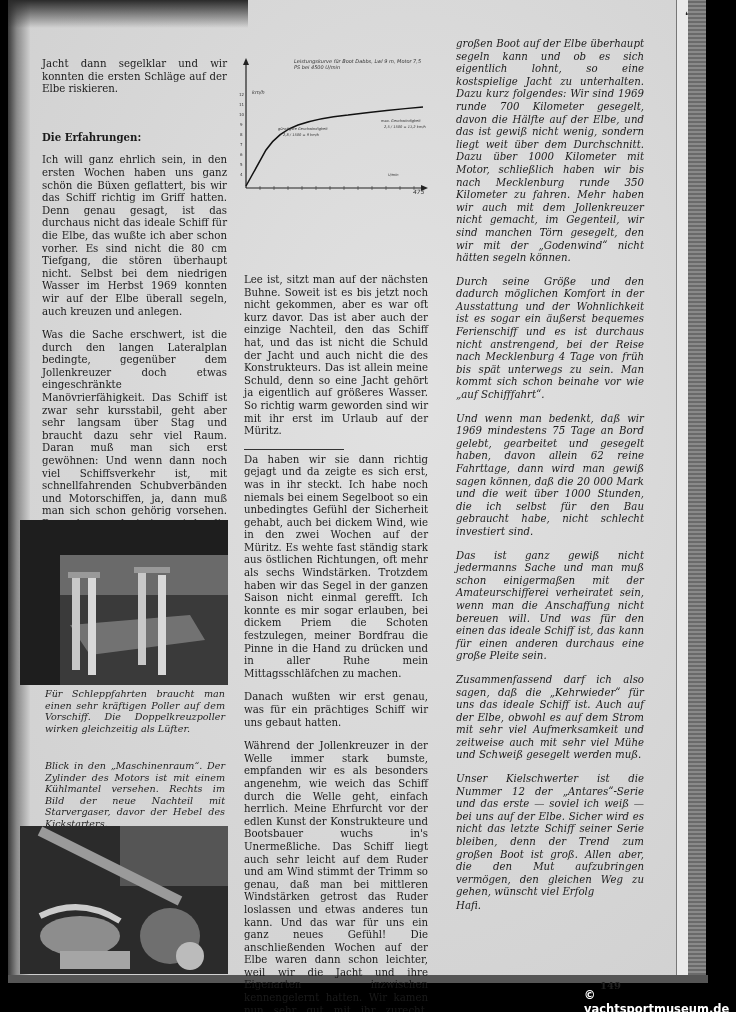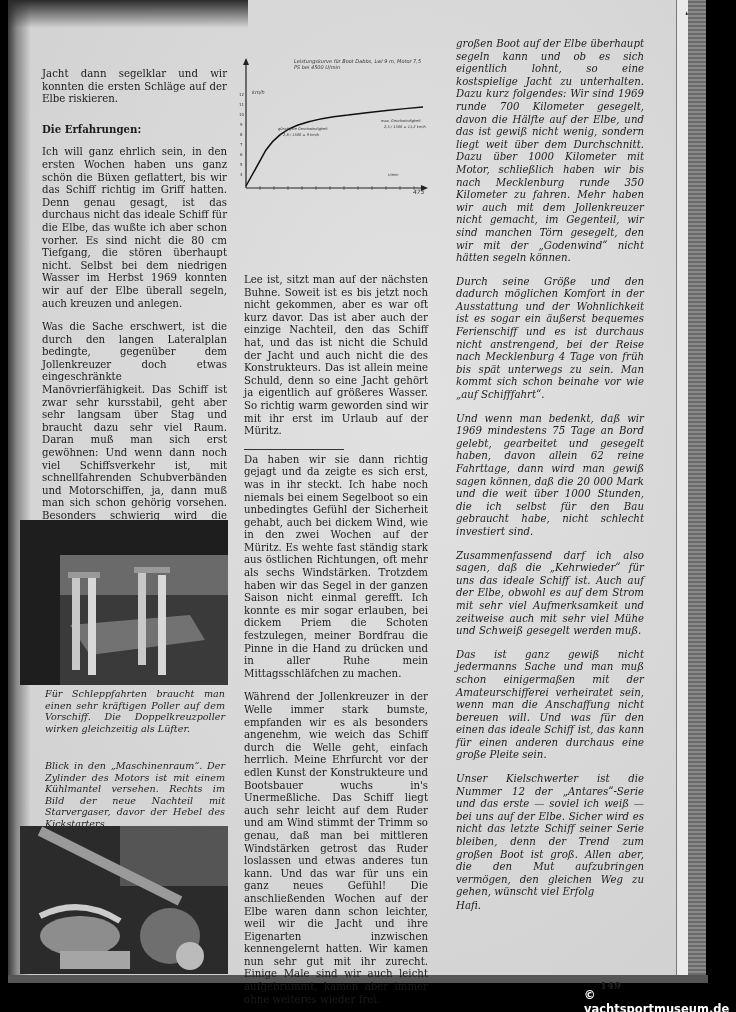--- a/index.html
+++ b/index.html
@@ -9,21 +9,21 @@
   .gutter-shadow { position:absolute; left:0; top:0; width:22px; height:975px;
           background:linear-gradient(to right,#3a3a3a 0%,#8a8a8a 40%,#cfcfcf 100%); }
   .top-shadow { position:absolute; left:0; top:0; width:240px; height:28px;
           background:linear-gradient(to bottom,#2a2a2a 0%, rgba(200,200,200,0) 100%); }
   .right-edge { position:absolute; left:676px; top:0; width:12px; height:975px; background:#eaeaea; border-left:1px solid #777; }
   .right-edge2 { position:absolute; left:688px; top:0; width:18px; height:975px; background:#7a7a7a;
           background-image: repeating-linear-gradient(0deg,#6a6a6a 0 2px,#8a8a8a 2px 4px); }
   .bottom-edge { position:absolute; left:8px; top:975px; width:700px; height:8px; background:#555; }
   .col { position:absolute; font-size:10.2px; line-height:12.6px; color:#1b1b1b; text-align:justify; }
   .col p { margin:0 0 11px 0; }
-  .col1 { left:42px; top:68px; width:185px; }
+  .col1 { left:42px; top:58px; width:185px; }
   .col2 { left:244px; top:274px; width:184px; }
   .col3 { left:456px; top:38px; width:188px;font-style:italic; }
   .heading { font-weight:bold; margin:0 0 11px 0; }
   .caption { position:absolute; left:45px; width:180px; font-style:italic; font-size:9.6px; line-height:11.6px; color:#1e1e1e; text-align:justify; }
   .rule { height:1px; background:#333; width:100px; margin:0 0 4px 0; }
   .photo1 { position:absolute; left:20px; top:520px; width:208px; height:165px; background:#1a1a1a; overflow:hidden; }
   .photo2 { position:absolute; left:20px; top:826px; width:208px; height:148px; background:#2a2a2a; overflow:hidden; }
   .chart { position:absolute; left:238px; top:50px; width:196px; height:150px; }
   .chart-title { position:absolute; left:56px; top:8px; font-family:"DejaVu Sans", sans-serif; font-style:italic; font-size:5px; line-height:6px; color:#333; width:130px; }
   .page-number { position:absolute; left:600px; top:980px; font-size:10px; color:#222; font-weight:bold; }
@@ -37,21 +37,21 @@
   <div class="gutter-shadow"></div>
   <div class="top-shadow"></div>
 </div>
 <div class="right-edge"></div>
 <div class="right-edge2"></div>
 <div class="bottom-edge"></div>
 <div class="corner-mark">❛</div>
 
 <div class="col col1">
   <p>Jacht dann segelklar und wir konnten die ersten Schläge auf der Elbe riskieren.</p>
-  <p style="margin-top:17px" class="heading">Die Erfahrungen:</p>
+  <p style="margin-top:35px" class="heading">Die Erfahrungen:</p>
   <p>Ich will ganz ehrlich sein, in den ersten Wochen haben uns ganz schön die Büxen geflattert, bis wir das Schiff richtig im Griff hatten. Denn genau gesagt, ist das durchaus nicht das ideale Schiff für die Elbe, das wußte ich aber schon vorher. Es sind nicht die 80 cm Tiefgang, die stören überhaupt nicht. Selbst bei dem niedrigen Wasser im Herbst 1969 konnten wir auf der Elbe überall segeln, auch kreuzen und anlegen.</p>
   <p>Was die Sache erschwert, ist die durch den langen Lateralplan bedingte, gegenüber dem Jollenkreuzer doch etwas eingeschränkte Manövrierfähigkeit. Das Schiff ist zwar sehr kursstabil, geht aber sehr langsam über Stag und braucht dazu sehr viel Raum. Daran muß man sich erst gewöhnen: Und wenn dann noch viel Schiffsverkehr ist, mit schnellfahrenden Schubverbänden und Motorschiffen, ja, dann muß man sich schon gehörig vorsehen. Besonders schwierig wird die Sache beim talwärtskreuzen, wenn der Wind über 5 Stärken hinaus weht. Das Schiff wendet dann sehr schwer, weil die Schläge zu kurz sind und der Kahn nicht richtig in's Laufen kommt. Man muß bei jeder Wende einkalkulieren, daß man das Schiff mal nicht durch den Wind bekommt und halsen muß. Wenn dann nicht genug Raum in</p>
 </div>
 
 <div class="photo1">
   <svg width="208" height="165" viewBox="0 0 208 165">
     <rect width="208" height="165" fill="#1e1e1e"></rect>
     <rect x="40" y="35" width="168" height="40" fill="#6a6a6a"></rect>
     <rect x="40" y="75" width="168" height="90" fill="#3a3a3a"></rect>
     <polygon points="50,105 170,95 185,120 70,135" fill="#8a8a8a" opacity="0.7"></polygon>
@@ -120,28 +120,29 @@
     <text x="143" y="72" font-size="3.6" font-style="italic" fill="#333" font-family="DejaVu Sans, sans-serif">max. Geschwindigkeit</text>
     <text x="146" y="78" font-size="3.6" font-style="italic" fill="#333" font-family="DejaVu Sans, sans-serif">2,5 / 1500 = 11,2 km/h</text>
     <text x="150" y="126" font-size="3.6" font-style="italic" fill="#333" font-family="DejaVu Sans, sans-serif">U/min</text>
   </svg>
 </div>
 
 <div class="col col2">
   <p>Lee ist, sitzt man auf der nächsten Buhne. Soweit ist es bis jetzt noch nicht gekommen, aber es war oft kurz davor. Das ist aber auch der einzige Nachteil, den das Schiff hat, und das ist nicht die Schuld der Jacht und auch nicht die des Konstrukteurs. Das ist allein meine Schuld, denn so eine Jacht gehört ja eigentlich auf größeres Wasser. So richtig warm geworden sind wir mit ihr erst im Urlaub auf der Müritz.</p>
   <div class="rule"></div>
   <p>Da haben wir sie dann richtig gejagt und da zeigte es sich erst, was in ihr steckt. Ich habe noch niemals bei einem Segelboot so ein unbedingtes Gefühl der Sicherheit gehabt, auch bei dickem Wind, wie in den zwei Wochen auf der Müritz. Es wehte fast ständig stark aus östlichen Richtungen, oft mehr als sechs Windstärken. Trotzdem haben wir das Segel in der ganzen Saison nicht einmal gerefft. Ich konnte es mir sogar erlauben, bei dickem Priem die Schoten festzulegen, meiner Bordfrau die Pinne in die Hand zu drücken und in aller Ruhe mein Mittagsschläfchen zu machen.</p>
+  <p>Danach wußten wir erst genau, was für ein prächtiges Schiff wir uns gebaut hatten.</p>
   <p>Während der Jollenkreuzer in der Welle immer stark bumste, empfanden wir es als besonders angenehm, wie weich das Schiff durch die Welle geht, einfach herrlich. Meine Ehrfurcht vor der edlen Kunst der Konstrukteure und Bootsbauer wuchs in's Unermeßliche. Das Schiff liegt auch sehr leicht auf dem Ruder und am Wind stimmt der Trimm so genau, daß man bei mittleren Windstärken getrost das Ruder loslassen und etwas anderes tun kann. Und das war für uns ein ganz neues Gefühl! Die anschließenden Wochen auf der Elbe waren dann schon leichter, weil wir die Jacht und ihre Eigenarten inzwischen kennengelernt hatten. Wir kamen nun sehr gut mit ihr zurecht. Einige Male sind wir auch leicht aufgebrummt, kamen aber immer ohne weiteres wieder frei.</p>
 
 </div>
 
 <div class="col col3">
   <p>großen Boot auf der Elbe überhaupt segeln kann und ob es sich eigentlich lohnt, so eine kostspielige Jacht zu unterhalten. Dazu kurz folgendes: Wir sind 1969 runde 700 Kilometer gesegelt, davon die Hälfte auf der Elbe, und das ist gewiß nicht wenig, sondern liegt weit über dem Durchschnitt. Dazu über 1000 Kilometer mit Motor, schließlich haben wir bis nach Mecklenburg runde 350 Kilometer zu fahren. Mehr haben wir auch mit dem Jollenkreuzer nicht gemacht, im Gegenteil, wir sind manchen Törn gesegelt, den wir mit der „Godenwind“ nicht hätten segeln können.</p>
   <p>Durch seine Größe und den dadurch möglichen Komfort in der Ausstattung und der Wohnlichkeit ist es sogar ein äußerst bequemes Ferienschiff und es ist durchaus nicht anstrengend, bei der Reise nach Mecklenburg 4 Tage von früh bis spät unterwegs zu sein. Man kommt sich schon beinahe vor wie „auf Schifffahrt“.</p>
   <p>Und wenn man bedenkt, daß wir 1969 mindestens 75 Tage an Bord gelebt, gearbeitet und gesegelt haben, davon allein 62 reine Fahrttage, dann wird man gewiß sagen können, daß die 20 000 Mark und die weit über 1000 Stunden, die ich selbst für den Bau gebraucht habe, nicht schlecht investiert sind.</p>
+  <p>Das ist ganz gewiß nicht jedermanns Sache und man muß schon einigermaßen mit der Amateurschifferei verheiratet sein, wenn man die Anschaffung nicht bereuen will. Und was für den einen das ideale Schiff ist, das kann für einen anderen durchaus eine große Pleite sein.</p>
   <p>Zusammenfassend darf ich also sagen, daß die „Kehrwieder“ für uns das ideale Schiff ist. Auch auf der Elbe, obwohl es auf dem Strom mit sehr viel Aufmerksamkeit und zeitweise auch mit sehr viel Mühe und Schweiß gesegelt werden muß.</p>
-  <p>Das ist ganz gewiß nicht jedermanns Sache und man muß schon einigermaßen mit der Amateurschifferei verheiratet sein, wenn man die Anschaffung nicht bereuen will. Und was für den einen das ideale Schiff ist, das kann für einen anderen durchaus eine große Pleite sein.</p>
   <p style="margin-bottom:1px">Unser Kielschwerter ist die Nummer 12 der „Antares“-Serie und das erste — soviel ich weiß — bei uns auf der Elbe. Sicher wird es nicht das letzte Schiff seiner Serie bleiben, denn der Trend zum großen Boot ist groß. Allen aber, die den Mut aufzubringen vermögen, den gleichen Weg zu gehen, wünscht viel Erfolg</p>
   <div style="text-align:left">Hafi.</div>
 </div>
 
 <div class="page-number">149</div>
 <div class="watermark">© yachtsportmuseum.de</div>
 
 </body></html>

